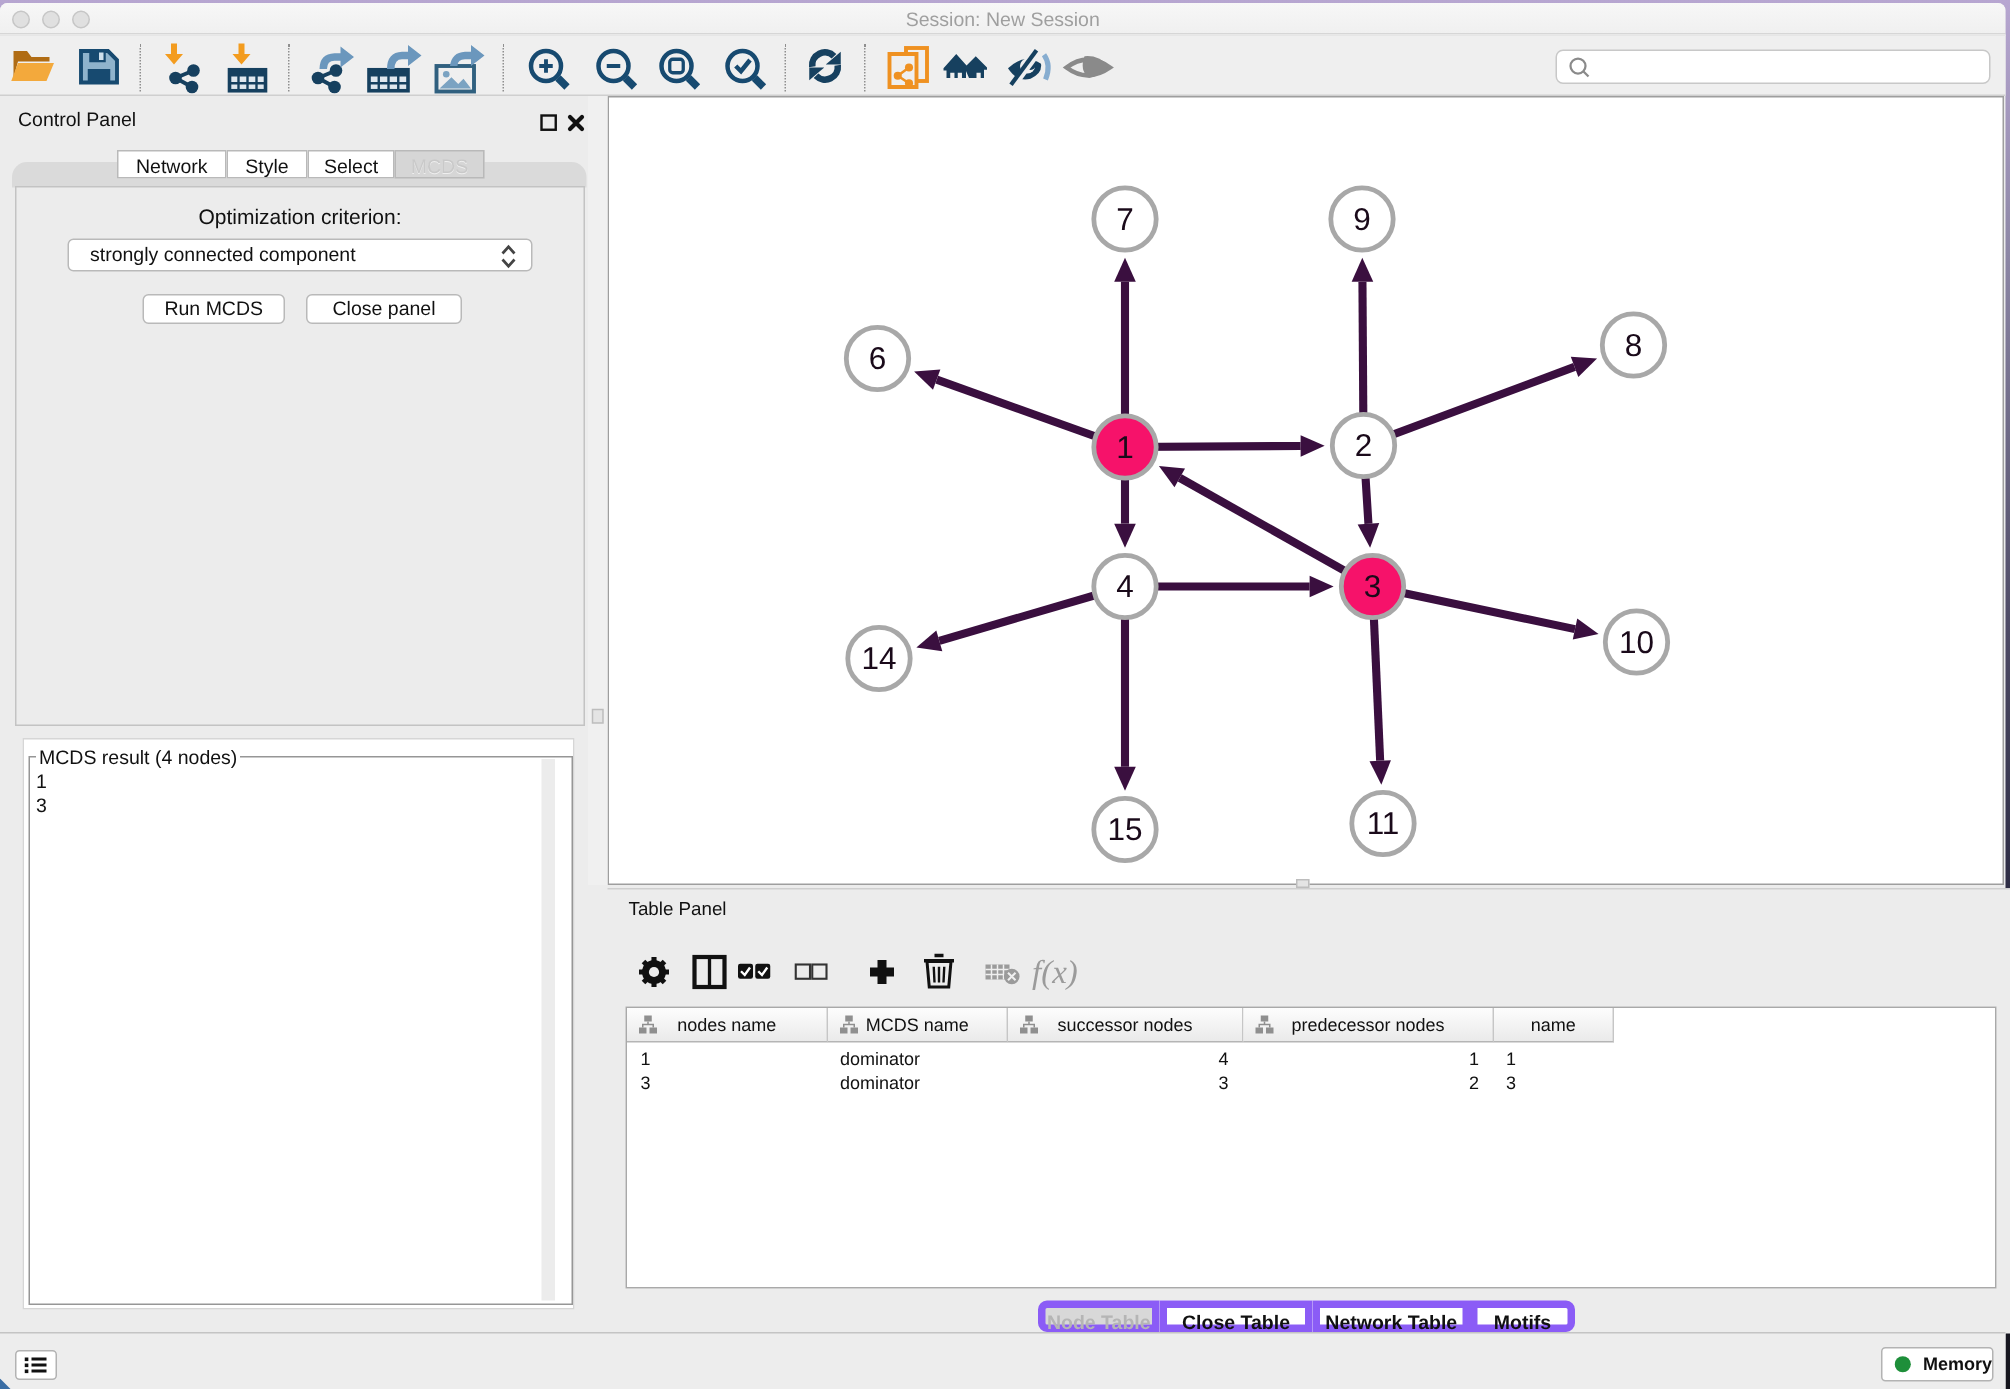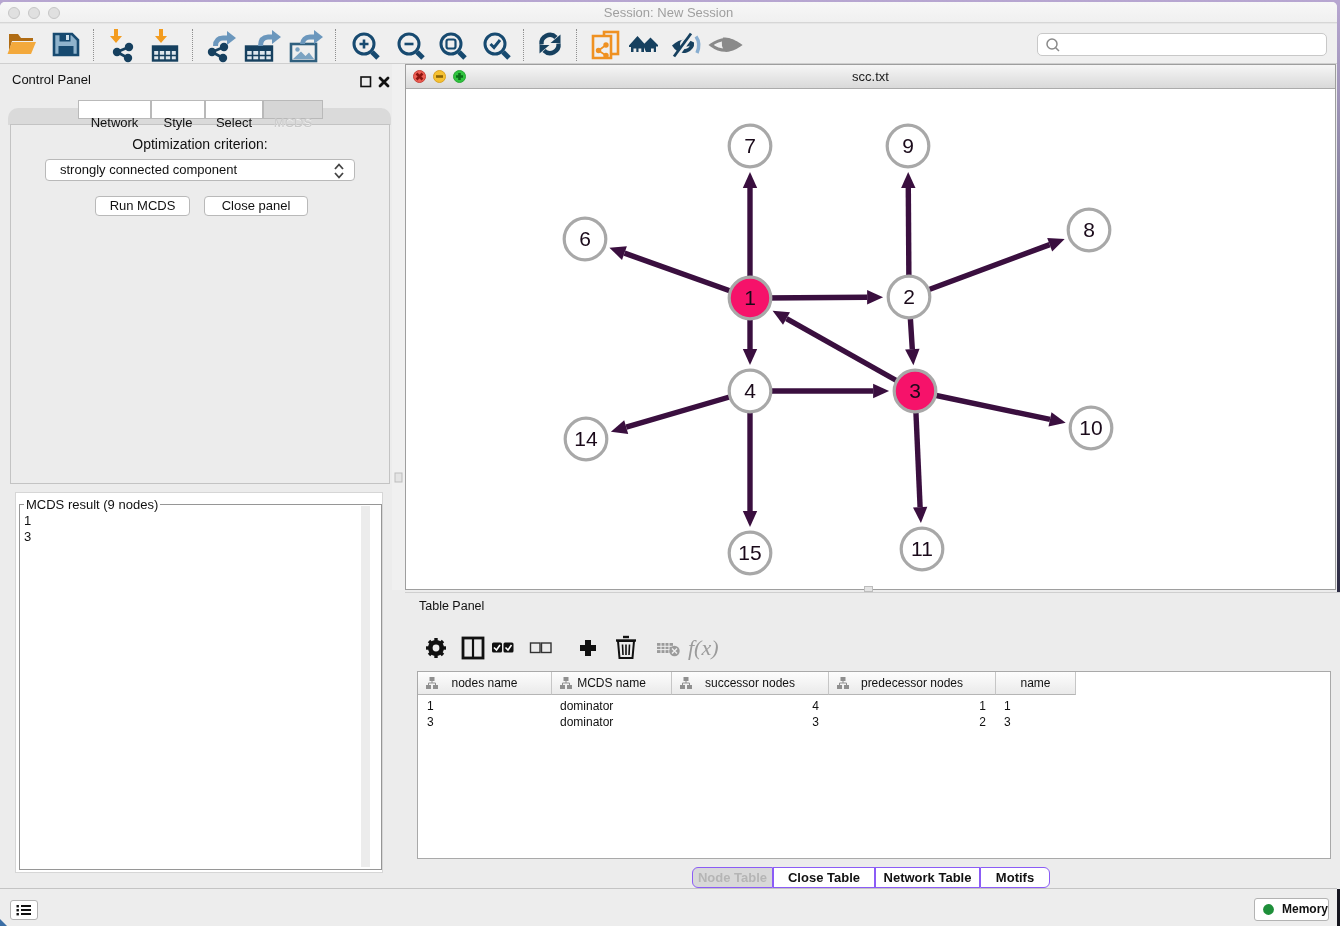--- a/index.html
+++ b/index.html
@@ -11,21 +11,21 @@
   .tlight{position:absolute;top:5px;width:12px;height:12px;border-radius:50%;background:#e0e0e0;border:1px solid #c6c6c6;box-sizing:border-box;}
   #title-text{position:absolute;top:3px;left:0;width:1337px;text-align:center;font-size:13px;color:#9f9f9f;}
   
   #toolbar{position:absolute;left:0;top:21px;width:1337px;height:39px;background:#efefef;border-bottom:1px solid #cfcfcf;border-top:1px solid #e6e6e6;}
   .tsep{position:absolute;top:5px;height:32px;width:0;border-left:1px dotted #8f8f8f;}
   #searchbox{position:absolute;left:1037px;top:9px;width:290px;height:23px;background:#fff;border:1px solid #c8c8c8;border-radius:5px;box-sizing:border-box;}
   
   #cpanel{position:absolute;left:0;top:62px;width:392px;height:824px;background:#ececec;}
   #cp-title{position:absolute;left:12px;top:8px;font-size:13px;color:#111;}
   .tabrow{position:absolute;display:flex;z-index:5;}
-  .tab{box-sizing:border-box;border:1px solid #b9b9b9;background:#fff;color:#111;font-size:13px;text-align:center;padding-top:14px;height:19px;}
+  .tab{box-sizing:border-box;border:1px solid #b9b9b9;background:#fff;color:#111;font-size:13px;text-align:center;padding-top:2px;height:19px;}
   .tab.dis{background:#d6d6d6;color:#c9c9c9;text-shadow:0 1px 0 #efefef;}
   #cp-outer{position:absolute;left:8px;top:44px;width:383px;height:776px;}
   #cp-band{position:absolute;left:0;top:0;width:383px;height:17px;background:#dadada;border-radius:10px 10px 0 0;}
   #cp-inner{position:absolute;left:2px;top:16px;width:380px;height:360px;background:#ececec;border:1px solid #c3c3c3;box-sizing:border-box;}
   #opt-label{position:absolute;left:0;top:11px;width:100%;text-align:center;font-size:14px;color:#111;}
   #opt-select{position:absolute;left:34px;top:34px;width:310px;height:22px;background:#fff;border:1px solid #b9b9b9;border-radius:4px;box-sizing:border-box;font-size:13px;color:#111;line-height:20px;padding-left:14px;}
   .btn{position:absolute;top:71px;height:20px;background:#fff;border:1px solid #b9b9b9;border-radius:4px;box-sizing:border-box;font-size:13px;color:#111;text-align:center;line-height:18px;}
   #result-wrap{position:absolute;left:7px;top:384px;width:368px;height:381px;background:#fff;border:1px solid #d6d6d6;box-sizing:border-box;}
   #result-group{position:absolute;left:3px;top:11px;width:361px;height:364px;border:1px solid #969696;}
   #result-label{position:absolute;left:4px;top:-8px;background:#fff;padding:0 2px;font-size:13px;color:#111;}
@@ -39,21 +39,21 @@
   #frame-tb{position:absolute;left:0;top:0;width:929px;height:23px;background:linear-gradient(#f6f6f6,#d9d9d9);border-bottom:1px solid #ababab;}
   #frame-title{position:absolute;left:0;top:4px;width:100%;text-align:center;font-size:13px;color:#1a1a1a;}
   .flight{position:absolute;top:5px;width:13px;height:13px;border-radius:50%;box-sizing:border-box;}
   
   #tpanel{position:absolute;left:405px;top:590px;width:935px;height:296px;background:#ececec;border-top:1px solid #cfcfcf;}
   #tp-title{position:absolute;left:14px;top:6px;font-size:12.5px;color:#111;}
   #ttable{position:absolute;left:12px;top:78px;width:914px;height:188px;background:#fff;border:1px solid #a9a9a9;box-sizing:border-box;}
   .hcell{position:absolute;top:0;height:23px;background:linear-gradient(#fdfdfd,#eaeaea);border-right:1px solid #c6c6c6;border-bottom:1px solid #b5b5b5;box-sizing:border-box;font-size:12px;color:#111;text-align:center;line-height:23px;}
   .cell{position:absolute;font-size:12px;color:#111;height:16px;line-height:16px;}
   
-  .btab{box-sizing:border-box;border:1px solid #8b5cf6;background:#fff;color:#111;font-size:13px;text-align:center;height:21px;padding-top:2px;font-weight:700;}
+  .btab{box-sizing:border-box;border:5px solid #8b5cf6;background:#fff;color:#111;font-size:13px;text-align:center;height:21px;padding-top:2px;font-weight:700;}
   .btab.dis{background:#d8d8d8;color:#b5b5b5;}
 </style>
 </head>
 <body>
 <div id="desktop">
 <div id="win">
   <div id="titlebar">
     <div class="tlight" style="left:8px;"></div>
     <div class="tlight" style="left:28px;"></div>
     <div class="tlight" style="left:48px;"></div>
@@ -199,39 +199,28 @@
       <div id="cp-inner">
         <div id="opt-label">Optimization criterion:</div>
         <div id="opt-select">strongly connected component<svg width="12" height="18" style="position:absolute;right:9px;top:2px;">
                 <path d="M2 7 L6 2.5 L10 7 M2 11 L6 15.5 L10 11" stroke="#444" stroke-width="1.8" fill="none"></path>
               </svg></div>
         <div class="btn" style="left:84px;width:95px;">Run MCDS</div>
         <div class="btn" style="left:193px;width:104px;">Close panel</div>
       </div>
       <div id="result-wrap">
         <div id="result-group">
-          <div id="result-label">MCDS result (9 nodes)</div>
+          <div id="result-label">MCDS result (4 nodes)</div>
           <div id="result-items">1<br>3</div>
           <div id="result-scroll"></div>
         </div>
       </div>
     </div>
   </div>
   <div id="frame">
-    <div id="frame-tb">
-      <div class="flight" style="left:7px;background:#ee5f55;border:1px solid #c63f38;"></div>
-      <div class="flight" style="left:27px;background:#f6c131;border:1px solid #d9a325;"></div>
-      <div class="flight" style="left:47px;background:#2fc33e;border:1px solid #29a736;"></div>
-      <svg width="73" height="23" style="position:absolute;left:0;top:0;">
-        <path d="M10.5 8.5 L16.5 14.5 M16.5 8.5 L10.5 14.5" stroke="#8c1511" stroke-width="2.6"></path>
-        <path d="M30 11.5 L37 11.5" stroke="#8a6407" stroke-width="2.6"></path>
-        <path d="M53.5 8 L53.5 15 M50 11.5 L57 11.5" stroke="#0b6e1a" stroke-width="2.6"></path>
-      </svg>
-      <div id="frame-title">scc.txt</div>
-    </div>
     <svg id="graph" width="929" height="501" style="position:absolute;left:0;top:23px;">
 <g stroke="#3a0f3f" stroke-width="5.4">
 <line x1="344" y1="210" x2="344.0" y2="99.9"></line>
 <line x1="344" y1="210" x2="218.5" y2="165.1"></line>
 <line x1="344" y1="210" x2="461.1" y2="209.3"></line>
 <line x1="344" y1="210" x2="344.0" y2="261.1"></line>
 <line x1="503" y1="209" x2="502.3" y2="99.9"></line>
 <line x1="503" y1="209" x2="643.7" y2="156.6"></line>
 <line x1="503" y1="209" x2="506.3" y2="261.2"></line>
 <line x1="509" y1="303" x2="380.5" y2="230.6"></line>

